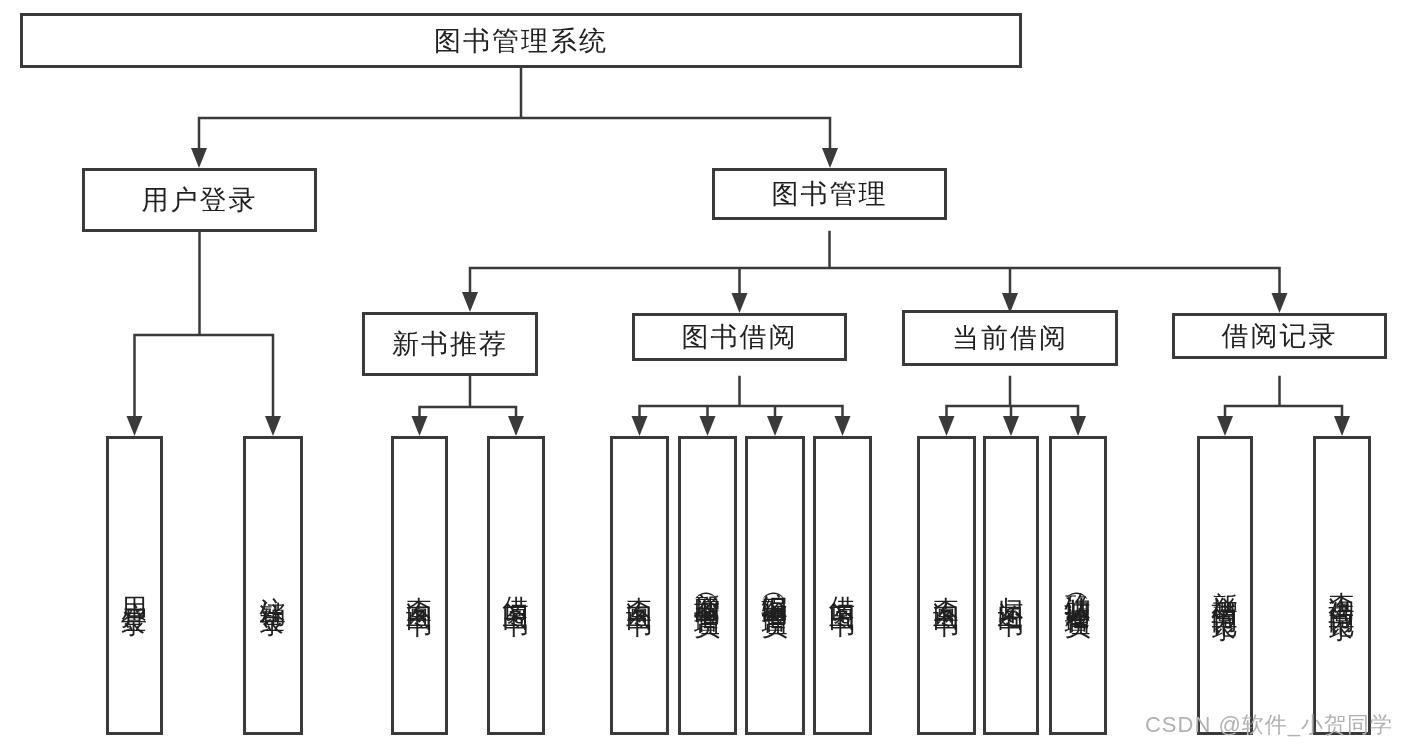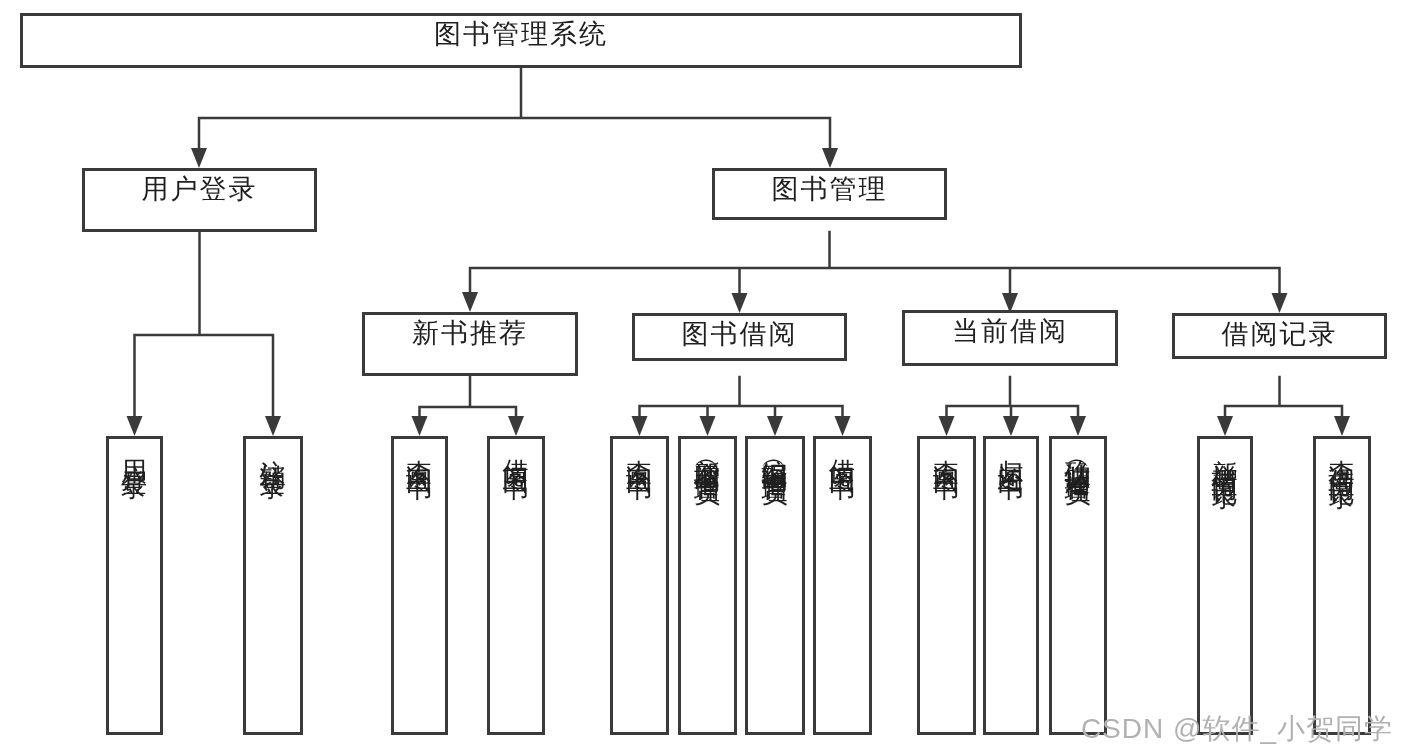--- a/index.html
+++ b/index.html
@@ -10,39 +10,40 @@
     font-family:"Liberation Sans","DejaVu Sans",sans-serif;
     overflow:hidden;
   }
   .connector-layer{position:absolute;left:0;top:0;width:1405px;height:747px;}
   .box{
     position:absolute;
     background:#ffffff;
     border:3px solid #3a3a3a;
     box-sizing:border-box;
     display:flex;
+    align-items:center;
     justify-content:center;
     color:#1f1f1f;
   }
   .hlabel{font-size:27px;letter-spacing:2px;white-space:nowrap;}
   .root-label{font-size:27px;letter-spacing:2px;}
   .leaf{top:436px;height:299px;}
   .vlabel{
     writing-mode:vertical-rl;
     text-orientation:mixed;
     font-size:26px;
     letter-spacing:5px;
     line-height:1;
     white-space:nowrap;
   }
   .watermark{
     position:absolute;
     right:12px;
     top:710px;
-    font-size:28px;
+    font-size:22px;
     letter-spacing:1px;
     color:#b3b0b0;
     white-space:nowrap;
   }
 </style>
 </head>
 <body>
 
 <div class="canvas">
 
@@ -83,21 +84,21 @@
     <span class="root-label">图书管理系统</span>
   </div>
 
   <div class="box" style="left:82px;top:168px;width:235px;height:64px">
     <span class="hlabel">用户登录</span>
   </div>
   <div class="box" style="left:712px;top:168px;width:235px;height:52px">
     <span class="hlabel">图书管理</span>
   </div>
 
-  <div class="box" style="left:362px;top:312px;width:216px;height:64px">
+  <div class="box" style="left:362px;top:312px;width:176px;height:64px">
     <span class="hlabel">新书推荐</span>
   </div>
   <div class="box" style="left:632px;top:313px;width:215px;height:48px">
     <span class="hlabel">图书借阅</span>
   </div>
   <div class="box" style="left:902px;top:310px;width:216px;height:56px">
     <span class="hlabel">当前借阅</span>
   </div>
   <div class="box" style="left:1172px;top:313px;width:215px;height:46px">
     <span class="hlabel">借阅记录</span>

